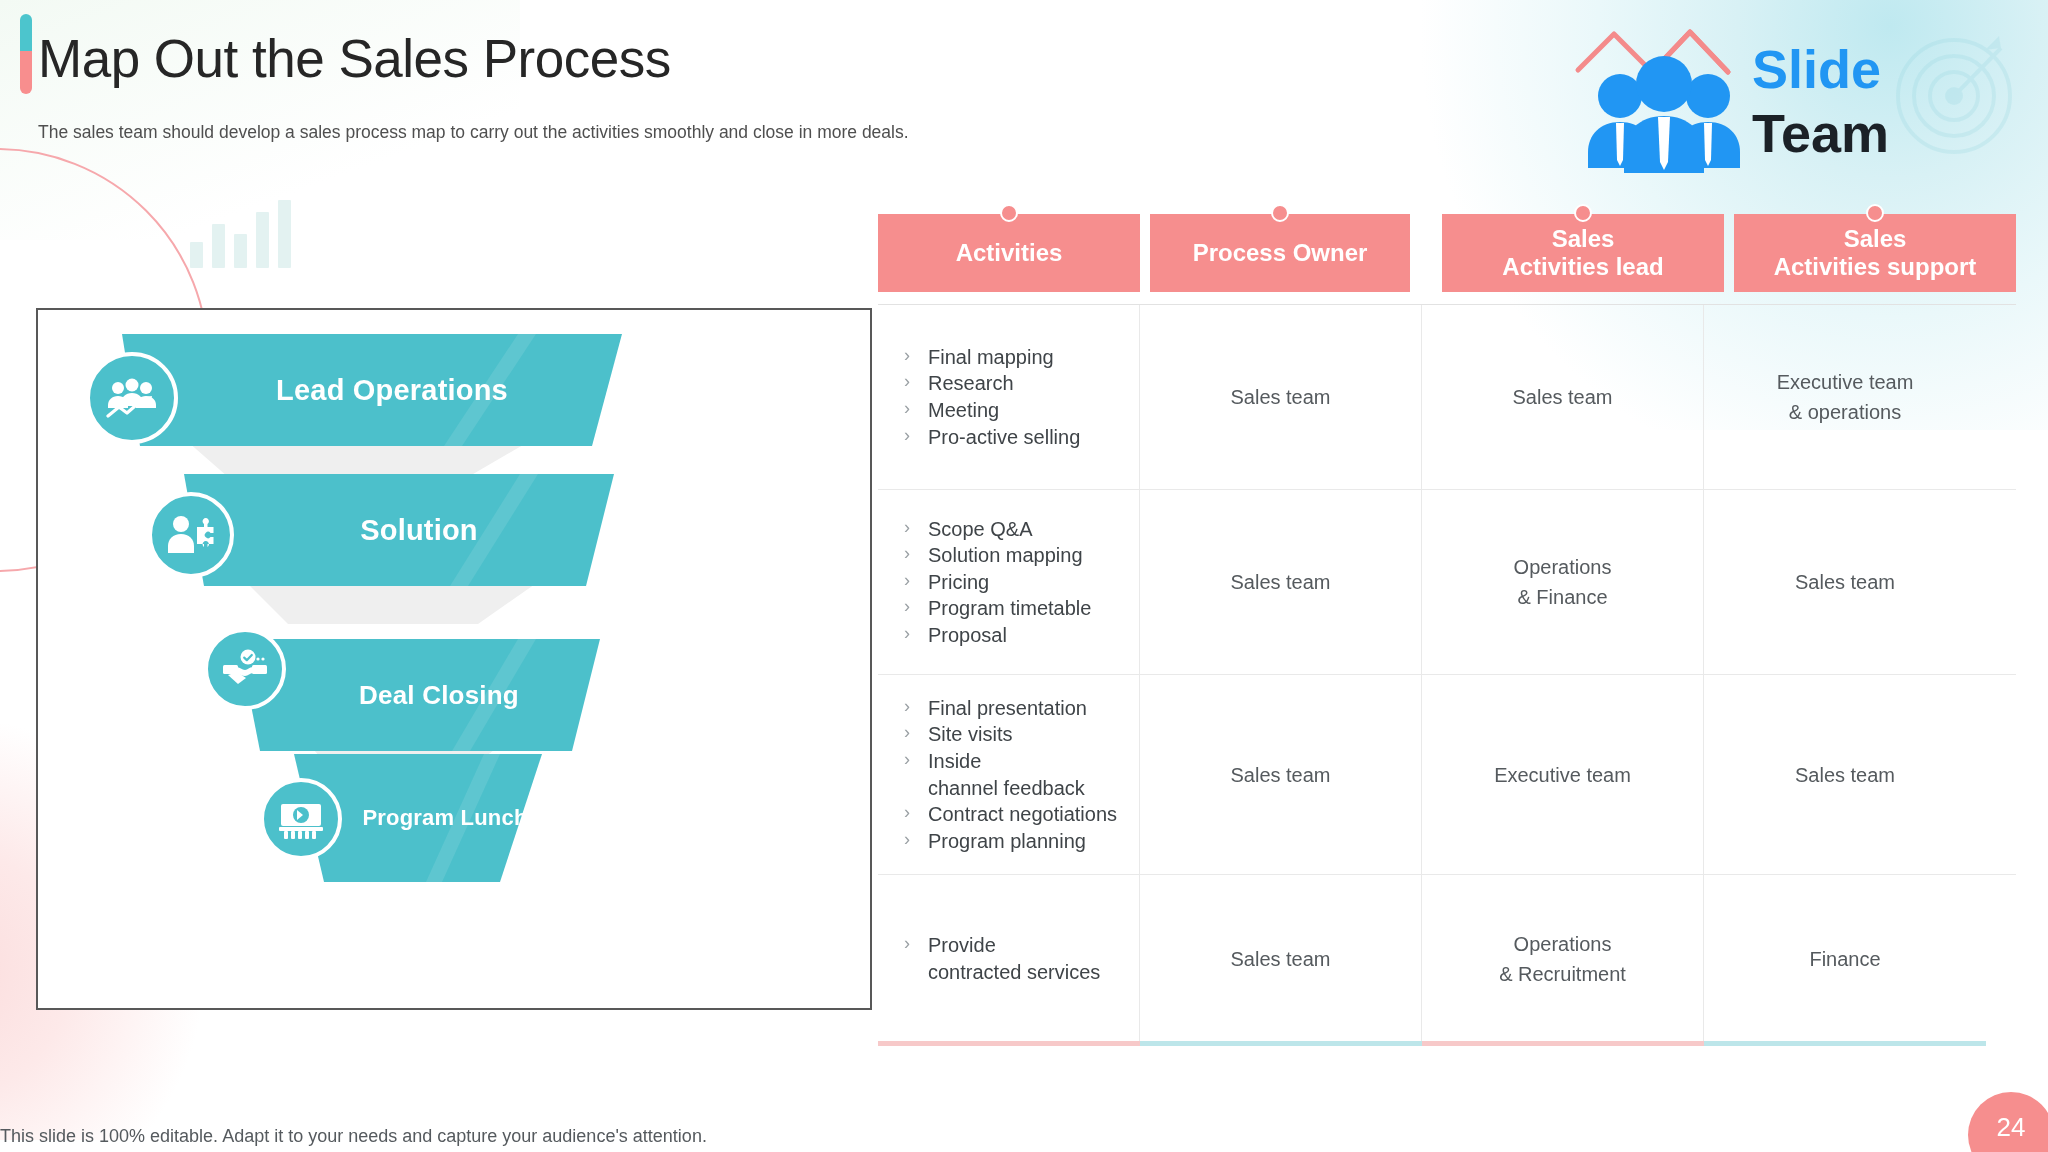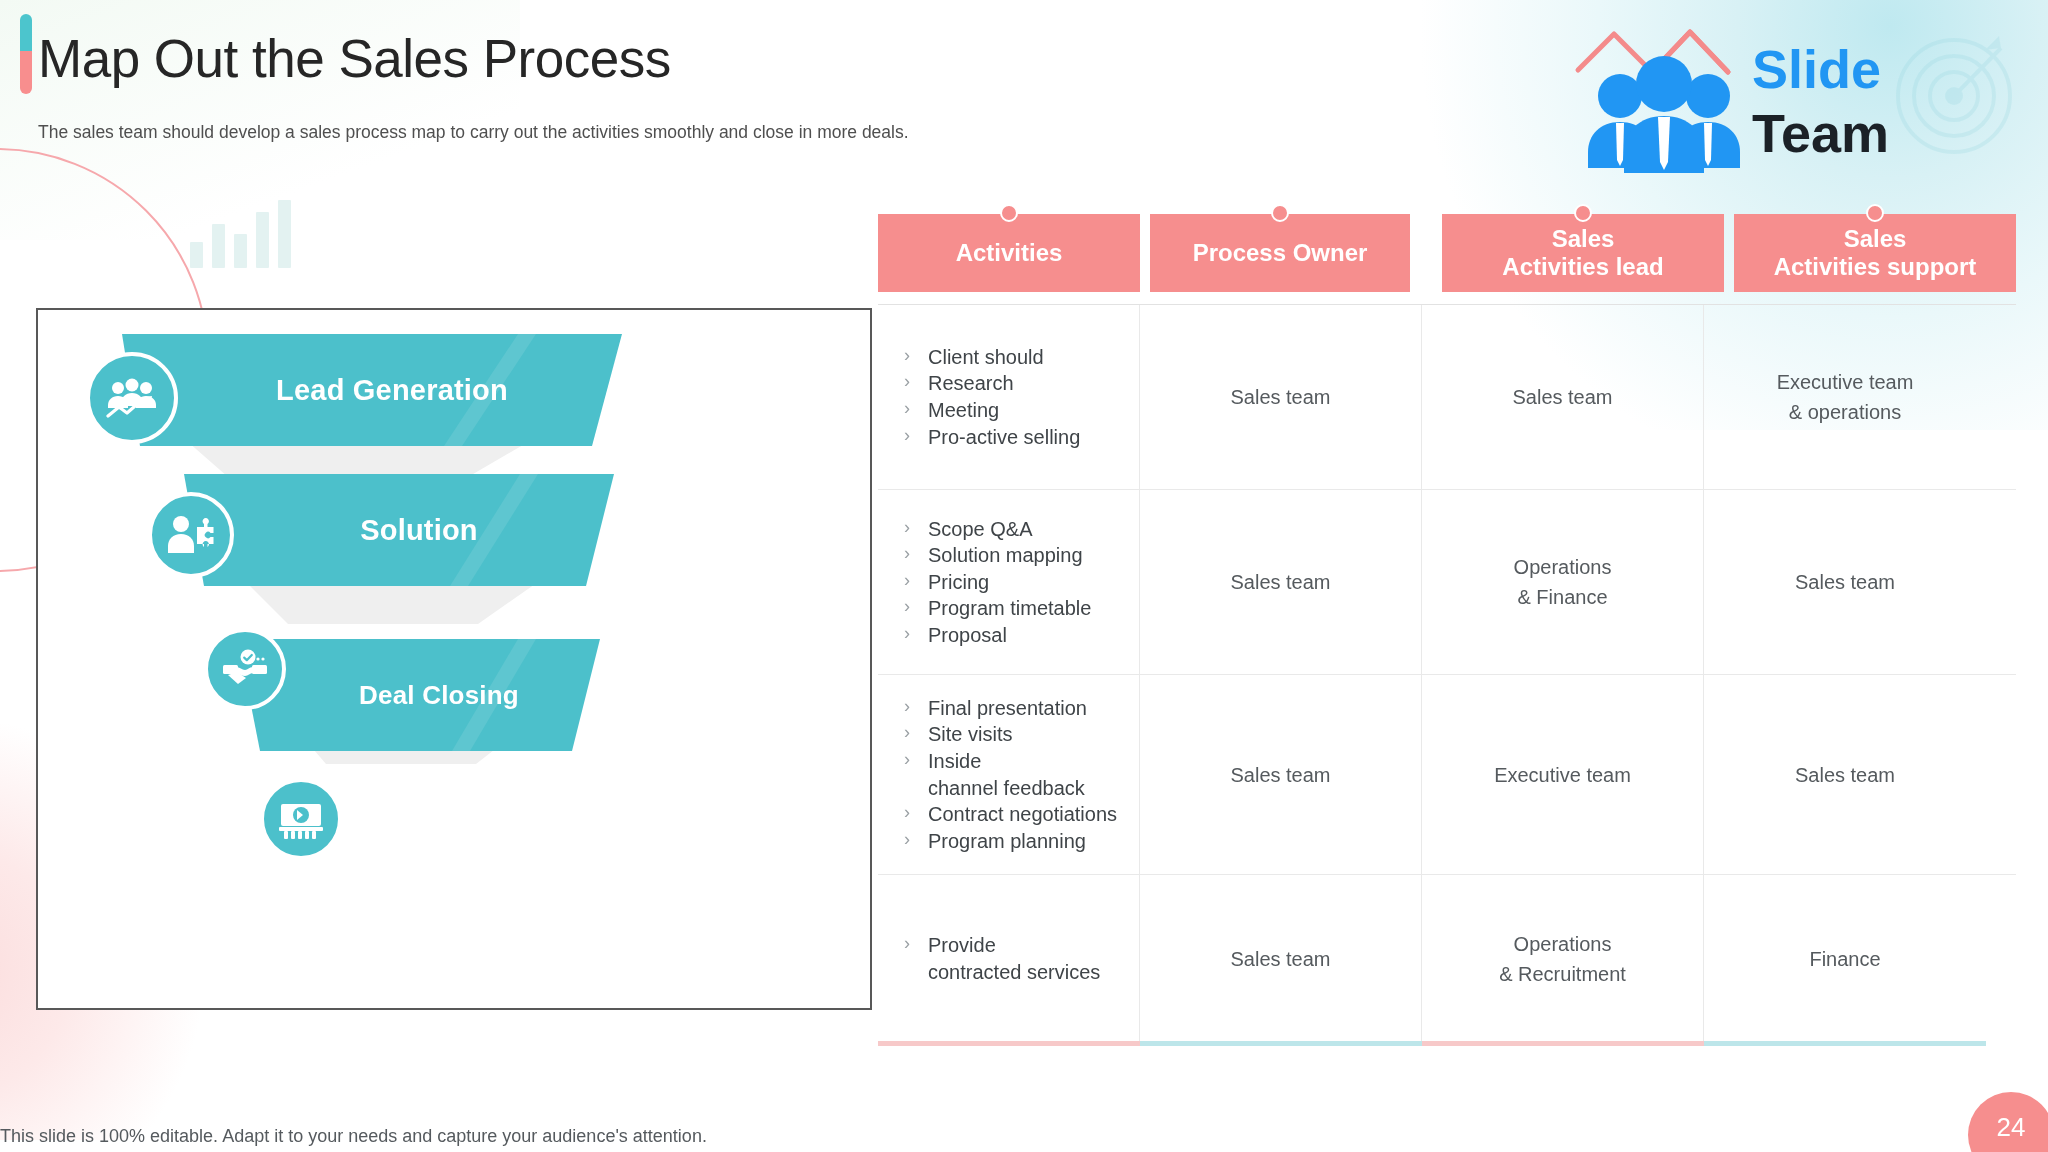--- a/index.html
+++ b/index.html
@@ -216,21 +216,21 @@
       </svg>
   </div>
 
   <div class="funnel-stage" style="left:84px;top:24px;width:500px;height:112px;z-index:2;">
     <div class="band">
       <svg viewBox="0 0 500 112" preserveAspectRatio="none">
         <polygon points="0,0 500,0 470,112 18,112" fill="#4cc0cb"></polygon>
         <polygon points="396,0 414,0 340,112 322,112" fill="#ffffff" opacity="0.10"></polygon>
       </svg>
     </div>
-    <div class="band-label" style="font-size:29px;">Lead Generation</div>
+    <div class="band-label" style="font-size:29px;">Lead Operations</div>
   </div>
   <div class="stage-icon" style="left:48px;top:42px;width:92px;height:92px;">
     <svg width="52" height="44" viewBox="0 0 52 44" fill="#ffffff">
       <circle cx="12" cy="12" r="6"></circle>
         <path d="M12 20c-6 0-10 4-10 9v3h20v-3c0-5-4-9-10-9z"></path>
       <circle cx="26" cy="9" r="6.5"></circle>
         <path d="M26 17c-6.5 0-11 4.5-11 10v3h22v-3c0-5.5-4.5-10-11-10z"></path>
       <circle cx="40" cy="12" r="6"></circle>
         <path d="M40 20c-6 0-10 4-10 9v3h20v-3c0-5-4-9-10-9z"></path>
       <polyline points="2,40 13,31 21,37 36,24" fill="none" stroke="#ffffff" stroke-width="3.2" stroke-linejoin="round" stroke-linecap="round"></polyline>
@@ -270,20 +270,29 @@
       <path d="M22.2 8.6l2.6 2.6 5-5.2" fill="none" stroke="#4cc0cb" stroke-width="2.2" stroke-linecap="round" stroke-linejoin="round"></path>
       <rect x="1" y="16" width="15" height="9" rx="1.5"></rect>
       <rect x="30" y="16" width="15" height="9" rx="1.5"></rect>
       <path d="M14 18c4 0 6 3 9 3s4-3 8-3v6c-3 0-5 3-8 3s-5-2-9-3z"></path>
       <path d="M6 26l10 9 8-6-9-6z"></path>
       <circle cx="36" cy="10" r="1.6"></circle>
         <circle cx="41" cy="10" r="1.6"></circle>
     </svg>
   </div>
 
+  <div class="funnel-stage" style="left:256px;top:444px;width:248px;height:128px;z-index:2;">
+    <div class="band">
+      <svg viewBox="0 0 248 128" preserveAspectRatio="none">
+        <polygon points="0,0 248,0 206,128 30,128" fill="#4cc0cb"></polygon>
+        <polygon points="190,0 206,0 148,128 132,128" fill="#ffffff" opacity="0.10"></polygon>
+      </svg>
+    </div>
+    <div class="band-label" style="font-size:22px;padding-left:54px;white-space:pre-line;">Program Lunch</div>
+  </div>
   <div class="stage-icon" style="left:222px;top:468px;width:82px;height:82px;">
     <svg width="46" height="42" viewBox="0 0 46 42" fill="#ffffff">
       <rect x="3" y="6" width="40" height="22" rx="2"></rect>
       <circle cx="23" cy="17" r="8" fill="#4cc0cb"></circle>
       <path d="M19 12l6 5-6 5z" fill="#ffffff"></path>
       <rect x="1" y="29" width="44" height="4" rx="1"></rect>
       <rect x="6" y="33" width="4" height="8" rx="1"></rect>
       <rect x="13" y="33" width="4" height="8" rx="1"></rect>
       <rect x="20" y="33" width="4" height="8" rx="1"></rect>
       <rect x="27" y="33" width="4" height="8" rx="1"></rect>
@@ -310,21 +319,21 @@
       <span class="th-dot"></span>
       <span style="white-space: pre-line;">Sales
 Activities support</span>
     </div>
   </div>
 
 <div class="table-body" id="table-body">
     <div class="trow" style="height: 185px;">
       <div class="tcell activities" style="width: 262px;">
         <ul class="act-list">
-          <li><span class="chev">›</span><span>Client should</span></li>
+          <li><span class="chev">›</span><span>Final mapping</span></li>
           <li><span class="chev">›</span><span>Research</span></li>
           <li><span class="chev">›</span><span>Meeting</span></li>
           <li><span class="chev">›</span><span>Pro-active selling</span></li>
         </ul>
       </div>
       <div class="tcell" style="width: 282px; white-space: pre-line;">Sales team</div>
       <div class="tcell" style="width: 282px; white-space: pre-line;">Sales team</div>
       <div class="tcell" style="width: 282px; white-space: pre-line;">Executive team
 &amp; operations</div>
     </div>

